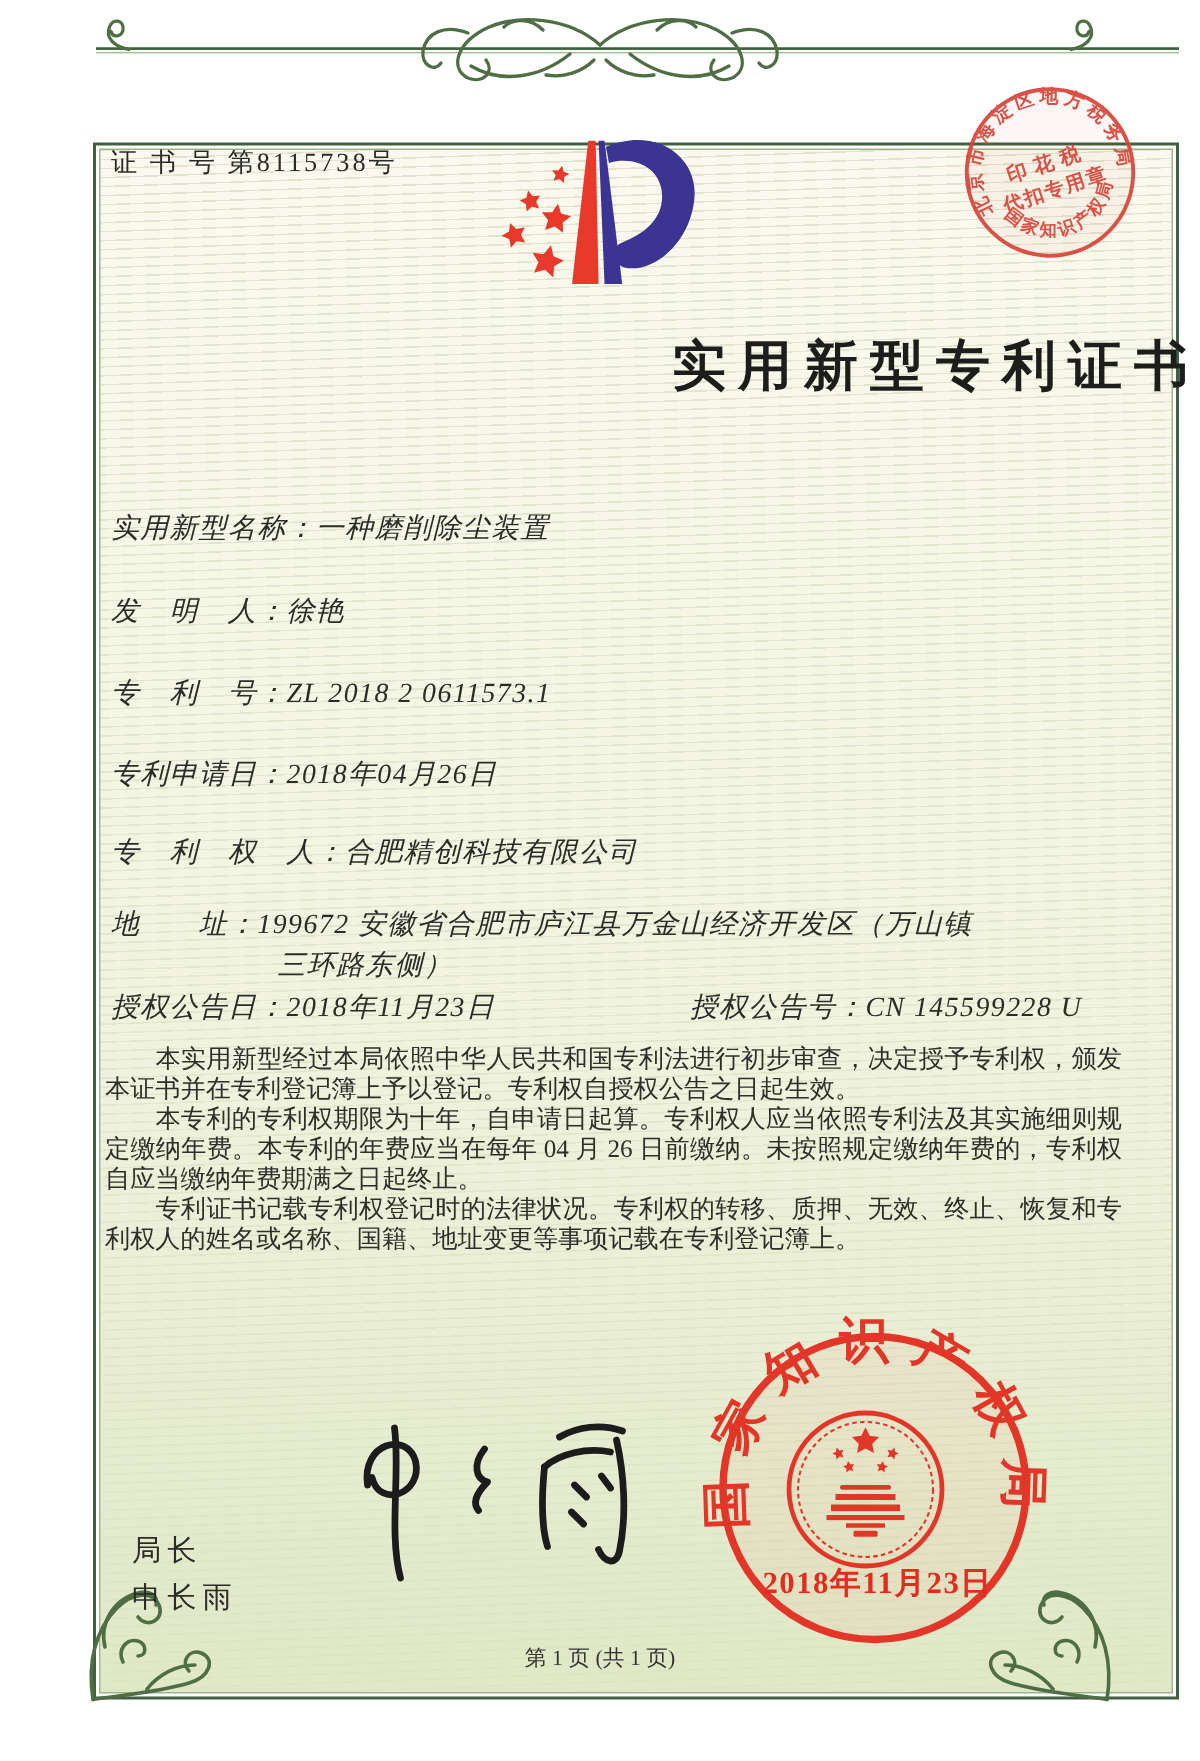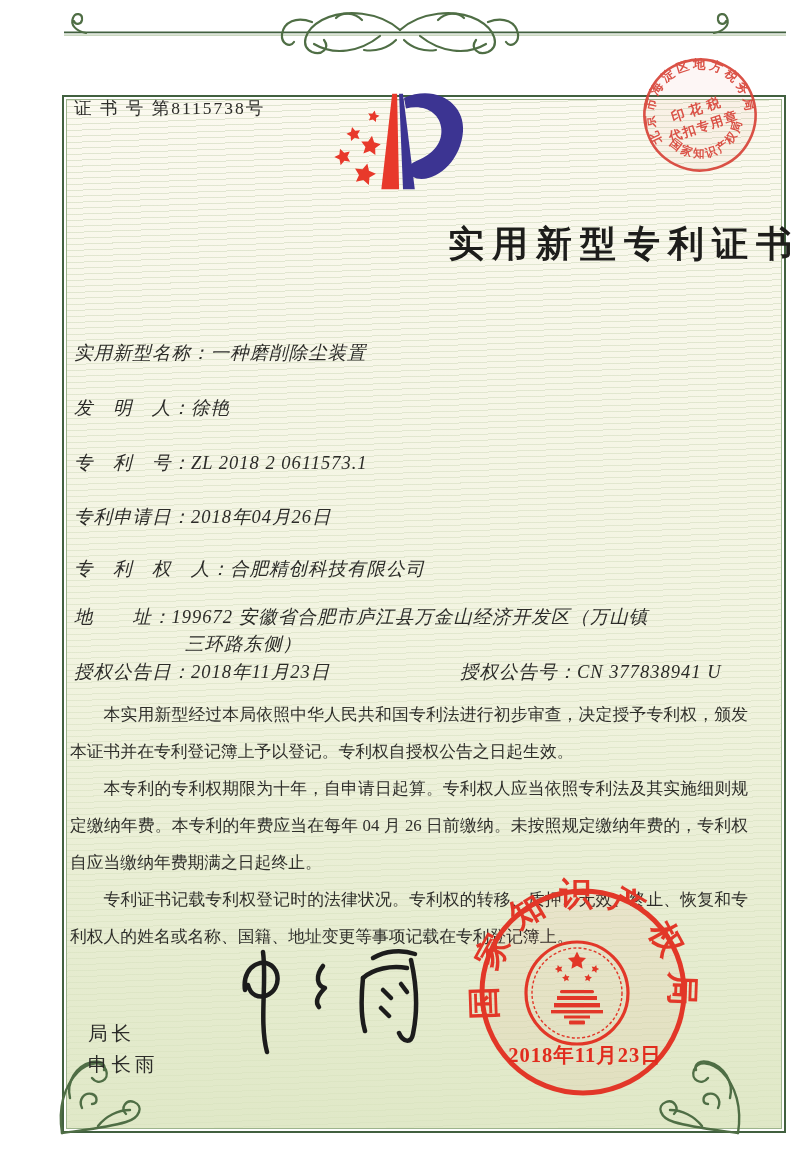--- a/index.html
+++ b/index.html
@@ -32,21 +32,21 @@
     position:absolute;left:0;top:220px;width:100%;text-align:right;
     font-size:36px;font-weight:700;letter-spacing:8px;color:#1d1d1b;z-index:2;
   }
   .row{position:absolute;left:74px;width:672px;font-size:18.5px;letter-spacing:1px;z-index:2;line-height:27px;font-style:italic;}
   .row .lbl{white-space:pre;}
   .row .val{white-space:pre;}
   .val2{display:block;padding-left:111px;}
   .grant-no{position:absolute;left:386px;top:0;}
   .paras{
     position:absolute;left:70px;top:696px;width:678px;z-index:2;
-    font-size:16.8px;line-height:37px;text-align:justify;color:#2e2e2a;
+    font-size:16.8px;line-height:20px;text-align:justify;color:#2e2e2a;
   }
   .paras p{margin:0;text-indent:2em;}
   .sig-title{position:absolute;left:88px;top:972px;font-size:19.5px;letter-spacing:4px;z-index:2;margin-top:48px;}
   .sig-name{position:absolute;left:88px;top:1011px;font-size:19.5px;letter-spacing:4px;z-index:2;margin-top:40px;}
   .signature{position:absolute;left:215px;top:938px;z-index:3;}
   .signature path{fill:none;stroke:#1c1c1c;stroke-width:4.5px;stroke-linecap:round;stroke-linejoin:round;}
   .footer{position:absolute;left:0;top:1096px;width:100%;text-align:center;font-size:14.5px;z-index:2;color:#33332f;}
   
   .seal{position:absolute;left:463px;top:872px;z-index:3;}
   .seal-date{
@@ -134,21 +134,21 @@
   <div class="row" style="top:556px">
     <span class="lbl">专　利　权　人：</span><span class="val">合肥精创科技有限公司</span>
   </div>
   <div class="row" style="top:604px">
     <span class="lbl">地　　址：</span><span class="val">199672 安徽省合肥市庐江县万金山经济开发区（万山镇</span>
     <span class="val2">三环路东侧）</span>
   </div>
   <div class="row" style="top:659px">
     <span class="lbl">授权公告日：</span><span class="val">2018年11月23日</span>
     <span class="grant-no">
-      <span class="lbl">授权公告号：</span><span class="val">CN 377838941 U</span>
+      <span class="lbl">授权公告号：</span><span class="val">CN 145599228 U</span>
     </span>
   </div>
 
   <div class="paras">
     <p>本实用新型经过本局依照中华人民共和国专利法进行初步审查，决定授予专利权，颁发本证书并在专利登记簿上予以登记。专利权自授权公告之日起生效。</p>
     <p>本专利的专利权期限为十年，自申请日起算。专利权人应当依照专利法及其实施细则规定缴纳年费。本专利的年费应当在每年 04 月 26 日前缴纳。未按照规定缴纳年费的，专利权自应当缴纳年费期满之日起终止。</p>
     <p>专利证书记载专利权登记时的法律状况。专利权的转移、质押、无效、终止、恢复和专利权人的姓名或名称、国籍、地址变更等事项记载在专利登记簿上。</p>
   </div>
 
   <div class="sig-title">局长</div>
@@ -206,14 +206,15 @@
         <textPath href="#taxTop" startOffset="50%" text-anchor="middle">北京市海淀区地方税务局</textPath>
       </text>
       <text x="85" y="83" font-size="13.5" font-weight="700" letter-spacing="5" text-anchor="middle" font-family="inherit">印花税</text>
       <text x="85" y="101" font-size="13" font-weight="700" letter-spacing="1.5" text-anchor="middle" font-family="inherit">代扣专用章</text>
       <text font-size="11.5" font-weight="700" letter-spacing="2" font-family="inherit">
         <textPath href="#taxBottom" startOffset="50%" text-anchor="middle">国家知识产权局</textPath>
       </text>
     </g>
   </svg>
 
+  <div class="footer">第 1 页 (共 1 页)</div>
 
 </div>
 
 </body></html>

